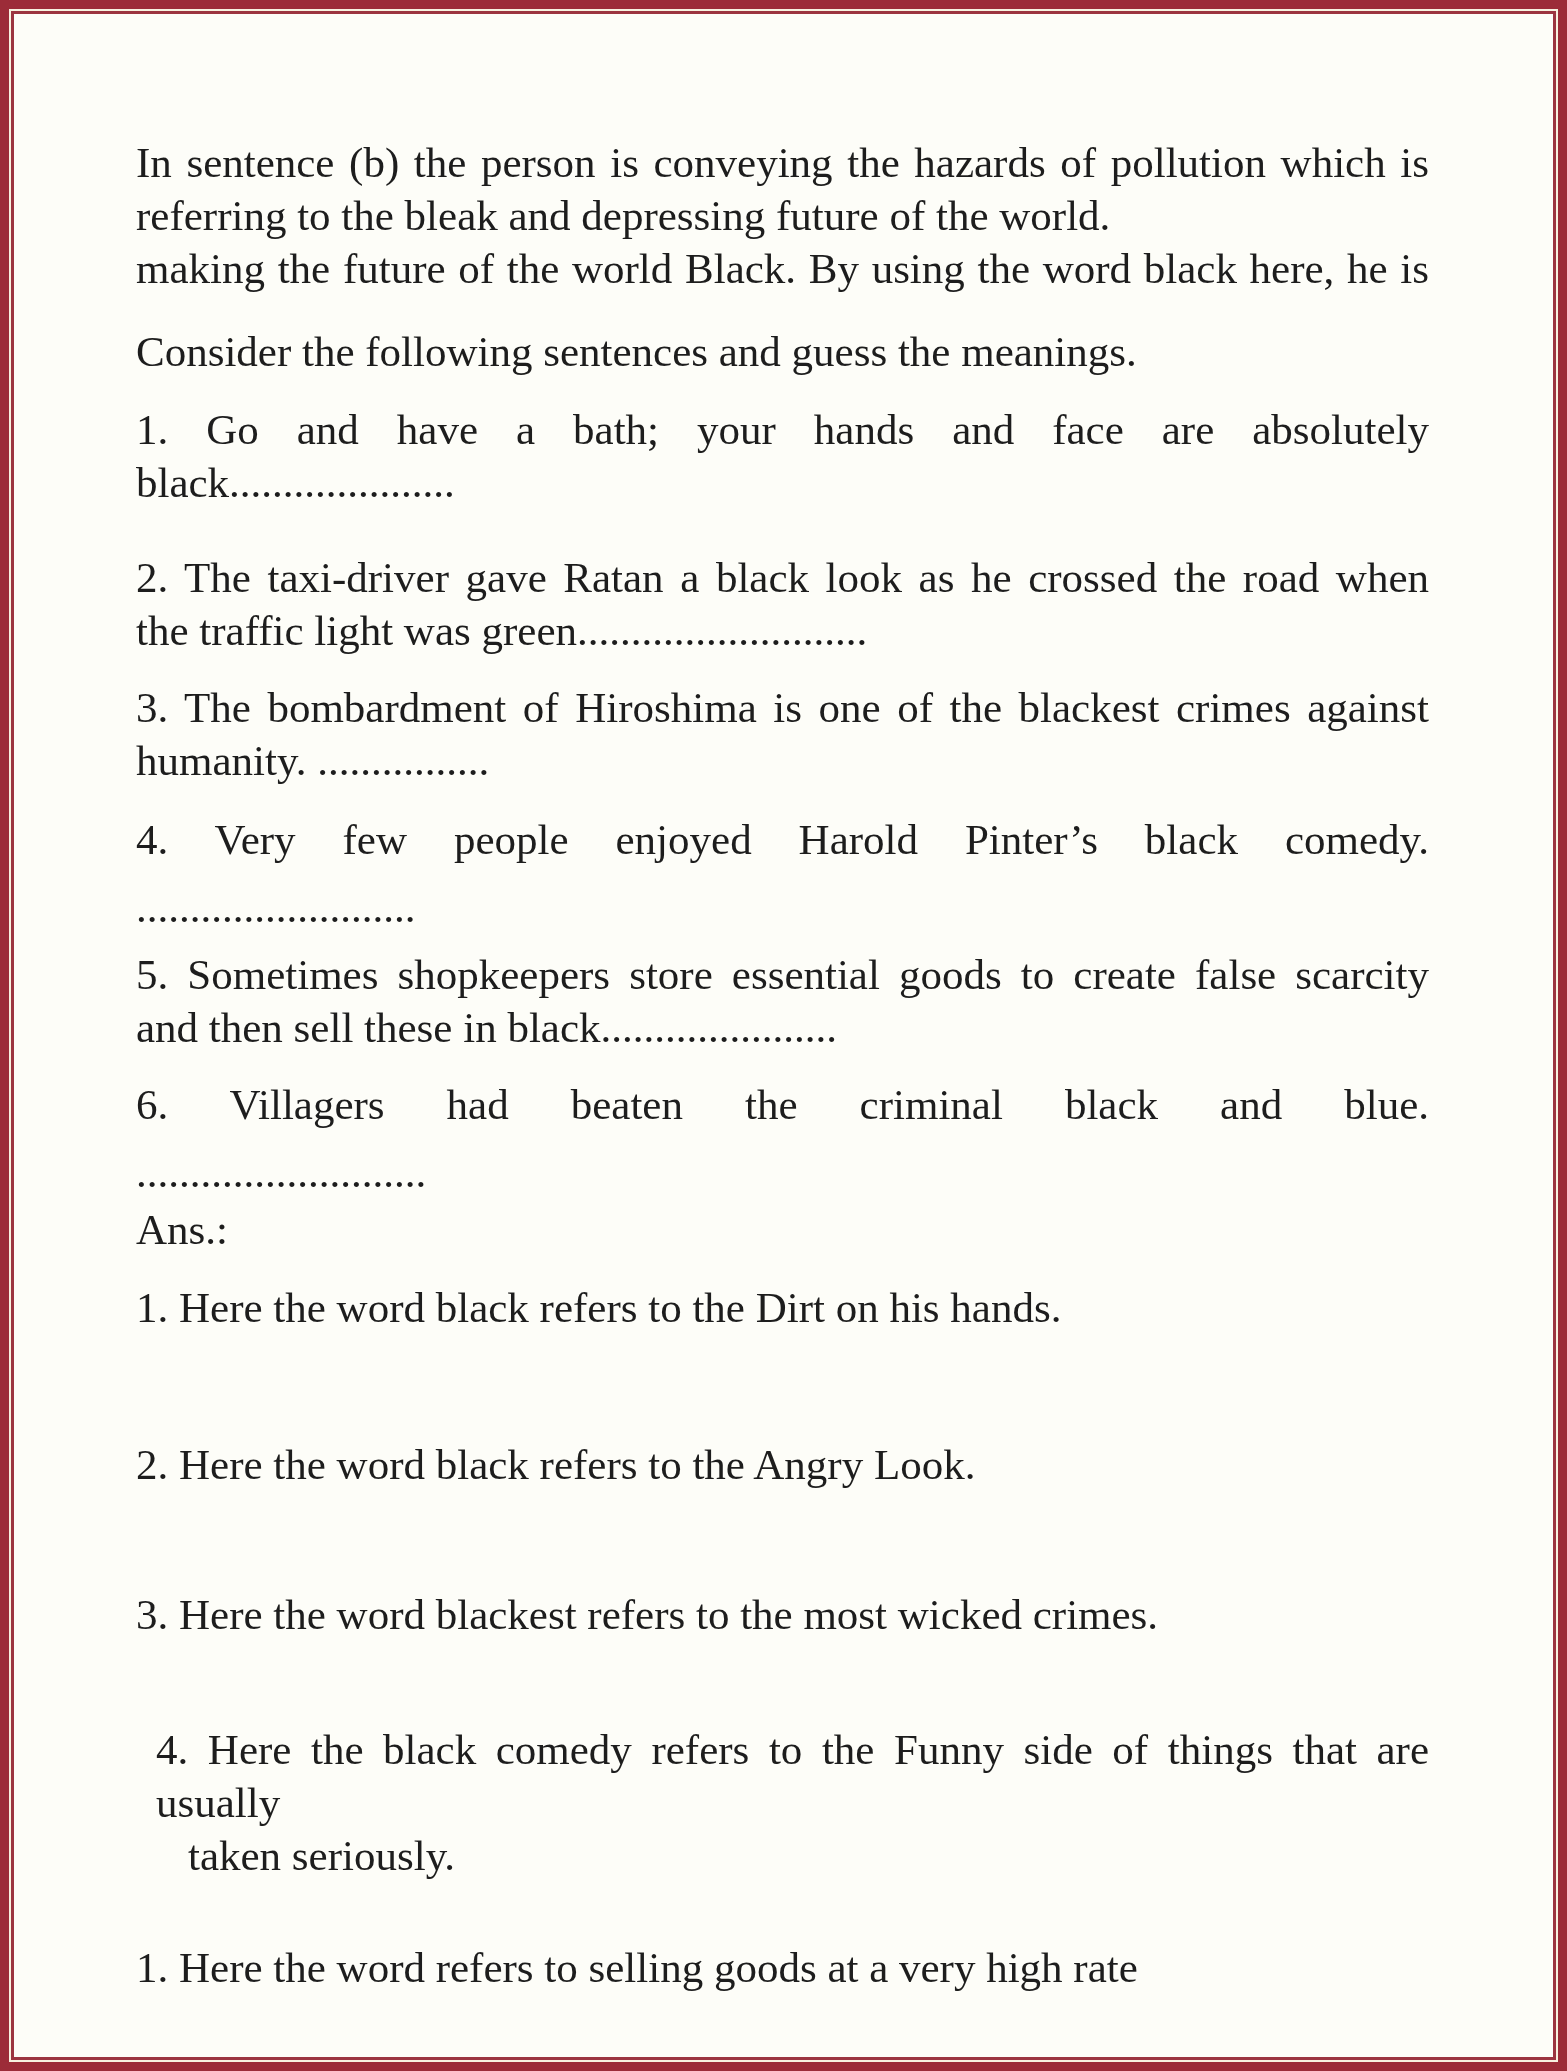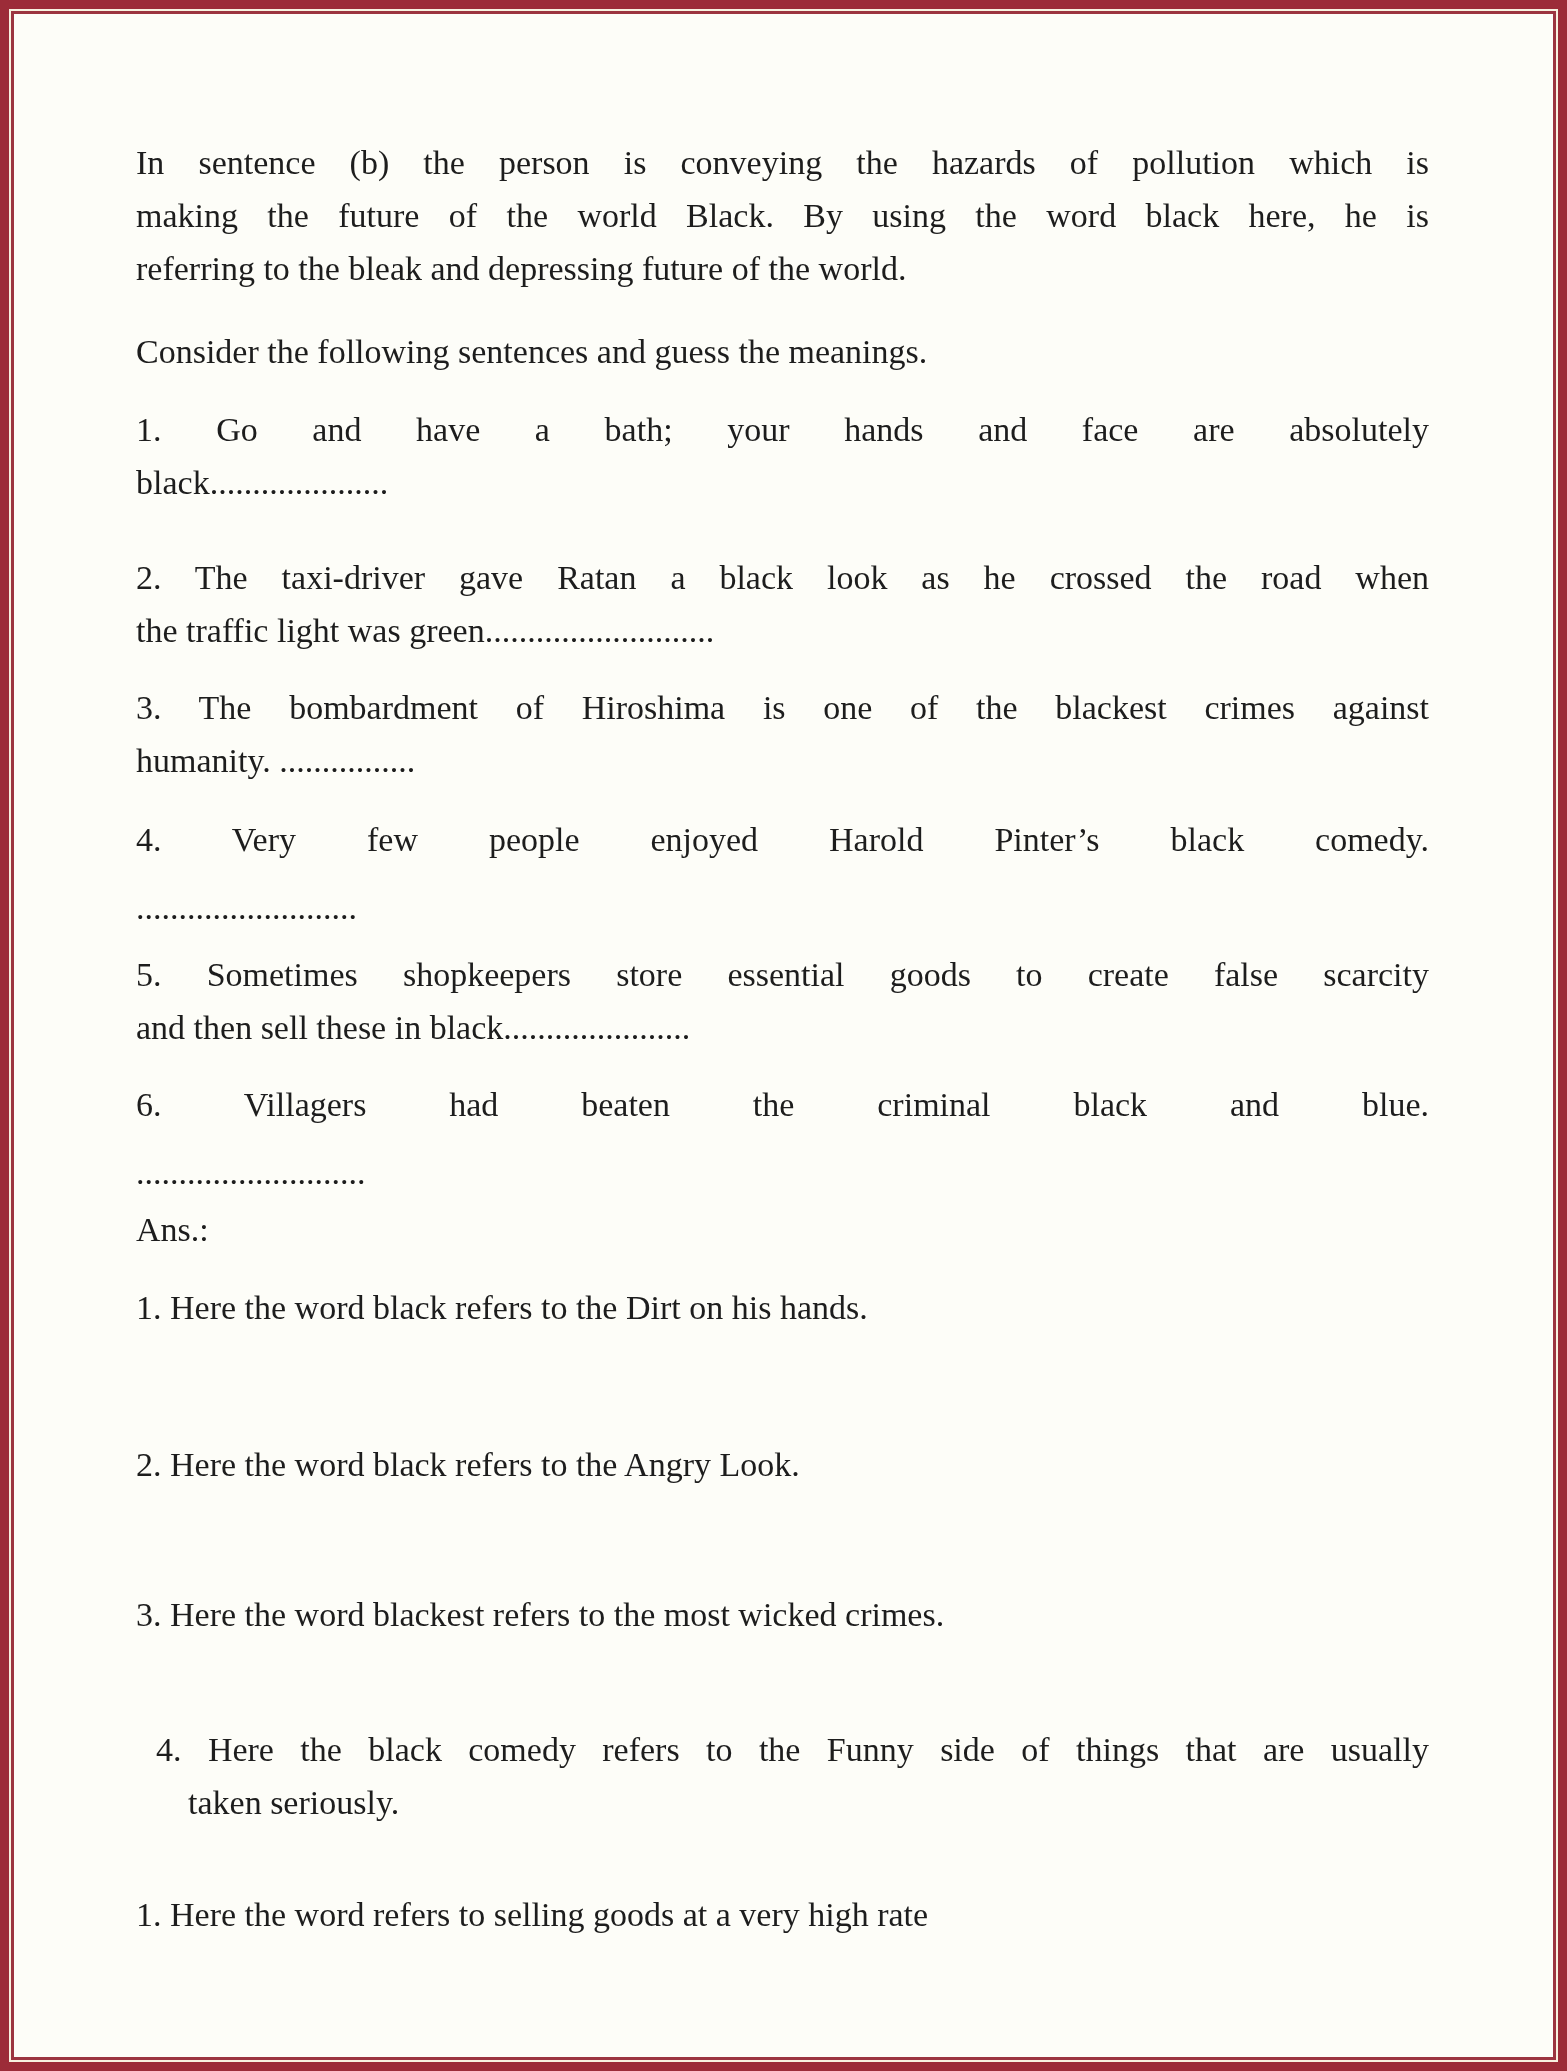--- a/index.html
+++ b/index.html
@@ -23,21 +23,21 @@
     box-sizing: border-box;
     background: #9c3540;           
     padding: 3px;
   }
   .content {
     height: 100%;
     box-sizing: border-box;
     background: #fdfdf8;           
     padding: 122px 124px 0 122px;
     font-family: "Liberation Serif", "DejaVu Serif", serif;
-    font-size: 34px;
+    font-size: 43px;
     line-height: 53px;
     color: #1d1d1d;
     overflow: hidden;
   }
 
   .line { min-height: 53px; }
   
   .jl { text-align: justify; text-align-last: justify; }
   .indent { padding-left: 32px; }
 
@@ -59,22 +59,22 @@
 </head>
 <body>
 
 <div class="page">
   <div class="frame-gap">
     <div class="frame-line">
       <div class="content">
 
         <div>
           <div class="line jl">In sentence (b) the person is conveying the hazards of pollution which is</div>
+          <div class="line">referring to the bleak and depressing future of the world.</div>
           <div class="line jl">making the future of the world Black. By using the word black here, he is</div>
-          <div class="line">referring to the bleak and depressing future of the world.</div>
         </div>
 
         <div class="b-consider">
           <div class="line">Consider the following sentences and guess the meanings.</div>
         </div>
 
         <div class="b-q1">
           <div class="line jl">1. Go and have a bath; your hands and face are absolutely</div>
           <div class="line">black.....................</div>
         </div>

